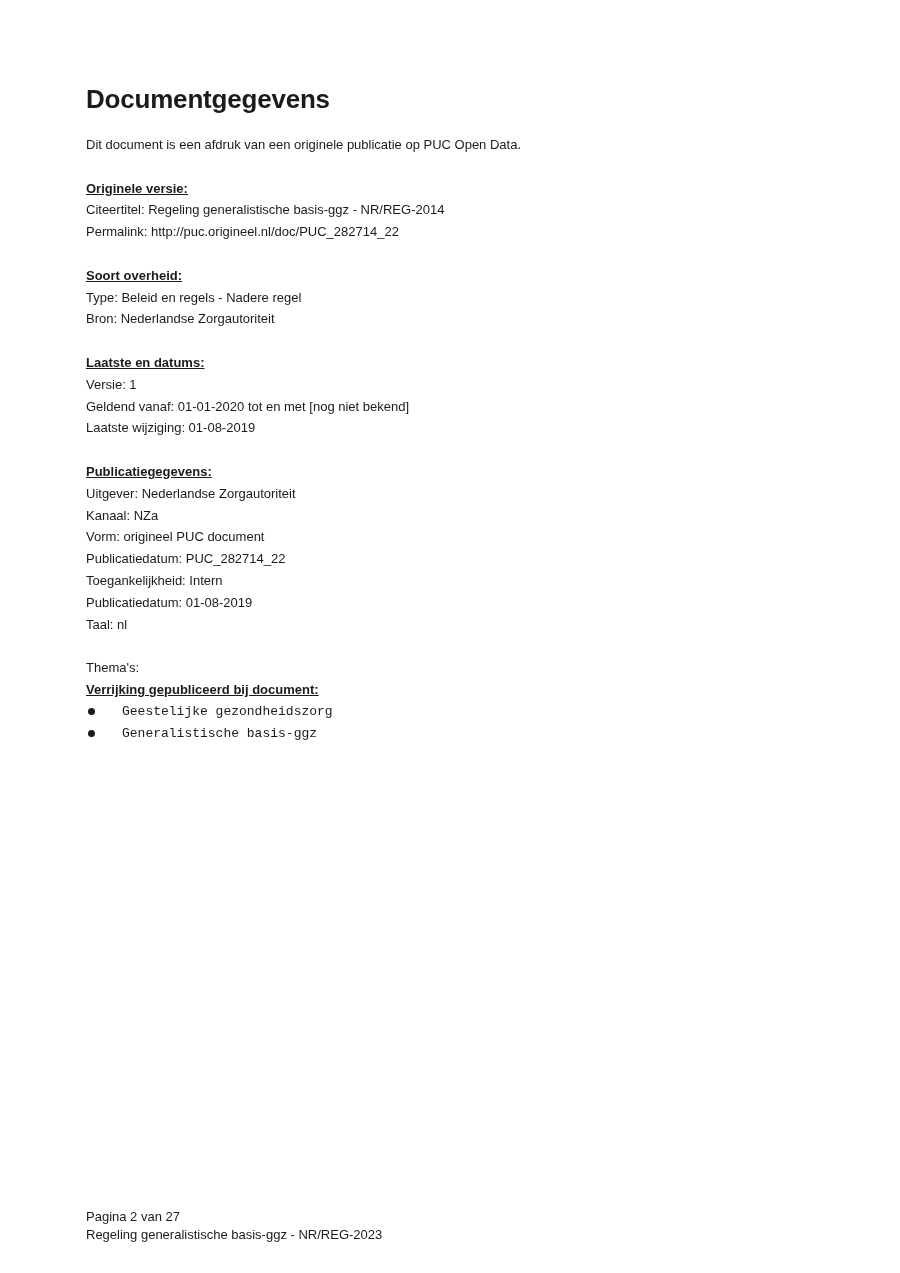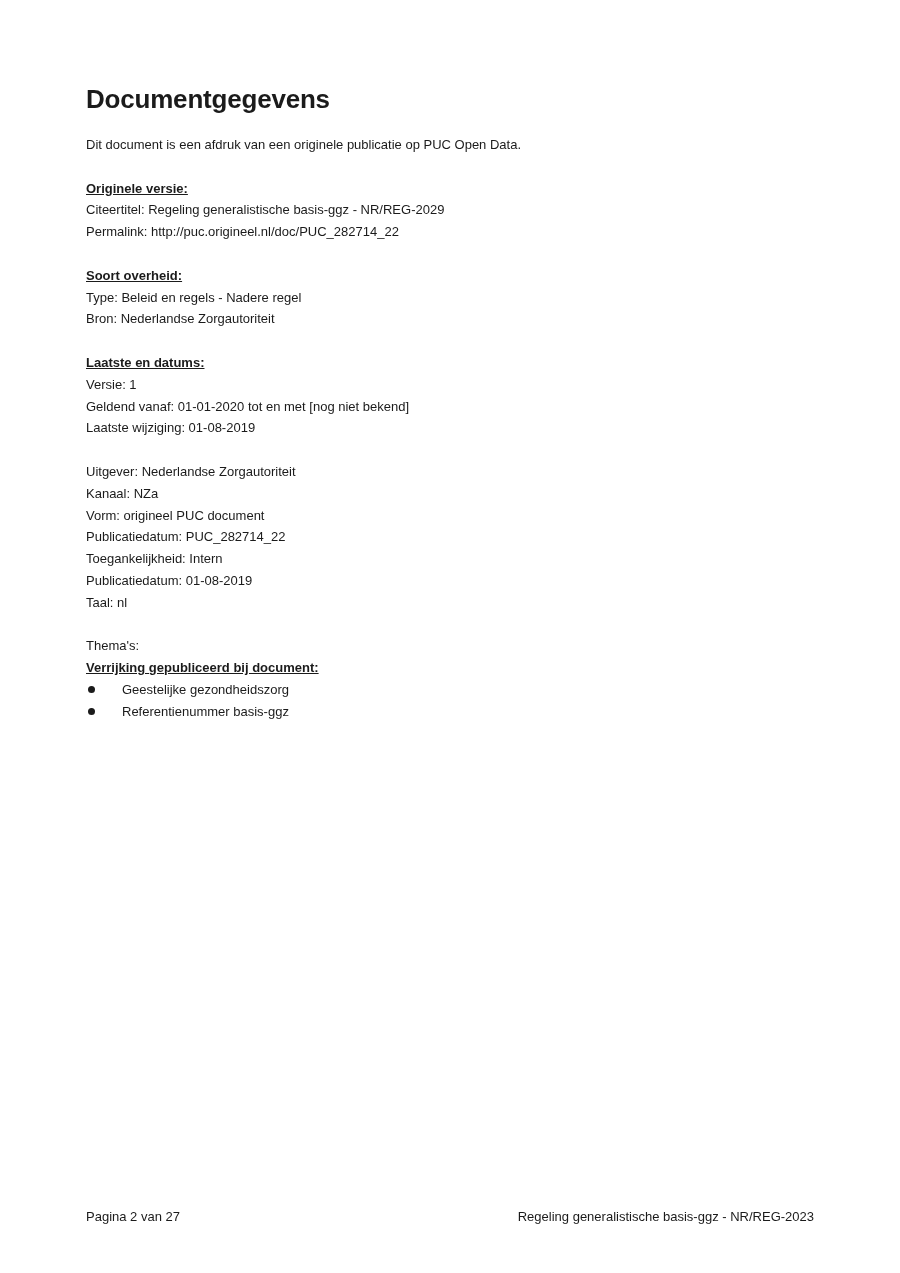--- a/index.html
+++ b/index.html
@@ -28,88 +28,91 @@
   .line {
     font-size: 13px;
     line-height: 21.8px;
   }
   .intro { margin: 0 0 21.8px 0; }
   .section { margin: 0 0 21.8px 0; }
   .section-heading { font-weight: 700; text-decoration: underline; }
   .bullet-row {
     display: flex;
     align-items: center;
+    font-family: Liberation Mono, monospace;
   }
   .bullet-dot {
     width: 7px;
     height: 7px;
     border-radius: 50%;
     background: #1b1b1b;
     flex: 0 0 7px;
     margin: 0 27px 0 2px;
   }
   .footer {
     position: absolute;
     left: 86px;
     right: 86px;
     top: 1208px;
     display: flex;
     justify-content: space-between;
     font-size: 13px;
     line-height: 18px;
+    flex-direction: column;
   }
 </style>
 </head>
 <body>
 
 <div class="doc">
 
   <h1 class="doc-title">Documentgegevens</h1>
 
   <p class="line intro">Dit document is een afdruk van een originele publicatie op PUC Open Data.</p>
 
   <div class="section">
     <div class="line section-heading">Originele versie:</div>
-    <div class="line">Citeertitel: Regeling generalistische basis-ggz - NR/REG-2029</div>
+    <div class="line">Citeertitel: Regeling generalistische basis-ggz - NR/REG-2014</div>
     <div class="line">Permalink: http://puc.origineel.nl/doc/PUC_282714_22</div>
   </div>
 
   <div class="section">
     <div class="line section-heading">Soort overheid:</div>
     <div class="line">Type: Beleid en regels - Nadere regel</div>
     <div class="line">Bron: Nederlandse Zorgautoriteit</div>
   </div>
 
   <div class="section">
     <div class="line section-heading">Laatste en datums:</div>
     <div class="line">Versie: 1</div>
     <div class="line">Geldend vanaf: 01-01-2020 tot en met [nog niet bekend]</div>
     <div class="line">Laatste wijziging: 01-08-2019</div>
   </div>
 
   <div class="section">
+    <div class="line section-heading">Publicatiegegevens:</div>
     <div class="line">Uitgever: Nederlandse Zorgautoriteit</div>
     <div class="line">Kanaal: NZa</div>
     <div class="line">Vorm: origineel PUC document</div>
     <div class="line">Publicatiedatum: PUC_282714_22</div>
     <div class="line">Toegankelijkheid: Intern</div>
     <div class="line">Publicatiedatum: 01-08-2019</div>
     <div class="line">Taal: nl</div>
   </div>
 
   <div class="section">
     <div class="line">Thema's:</div>
     <div class="line section-heading">Verrijking gepubliceerd bij document:</div>
     <div class="line bullet-row">
       <span class="bullet-dot"></span>
       <span>Geestelijke gezondheidszorg</span>
     </div>
     <div class="line bullet-row">
       <span class="bullet-dot"></span>
-      <span>Referentienummer basis-ggz</span>
+      <span>Generalistische basis-ggz</span>
     </div>
   </div>
 
 </div>
 
 <div class="footer">
   <span>Pagina 2 van 27</span>
   <span>Regeling generalistische basis-ggz - NR/REG-2023</span>
 </div>
 

